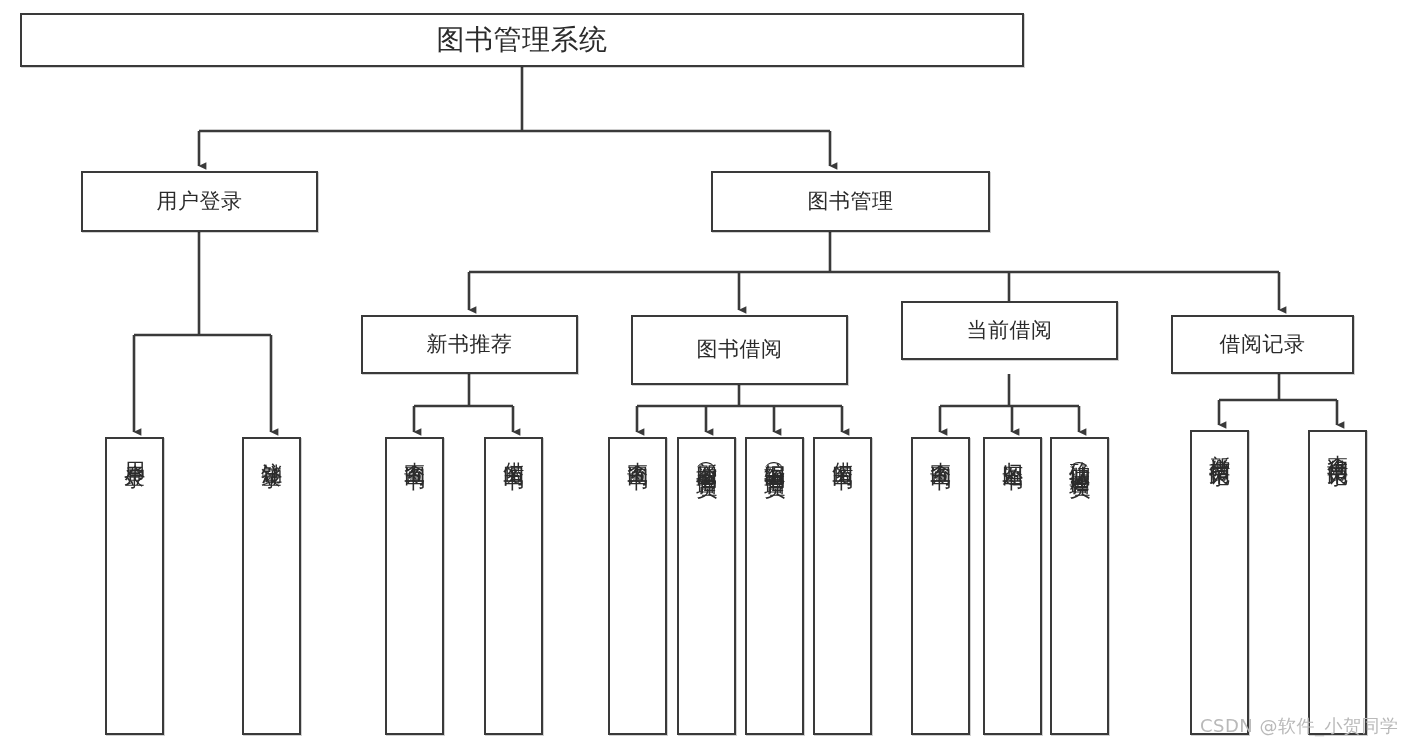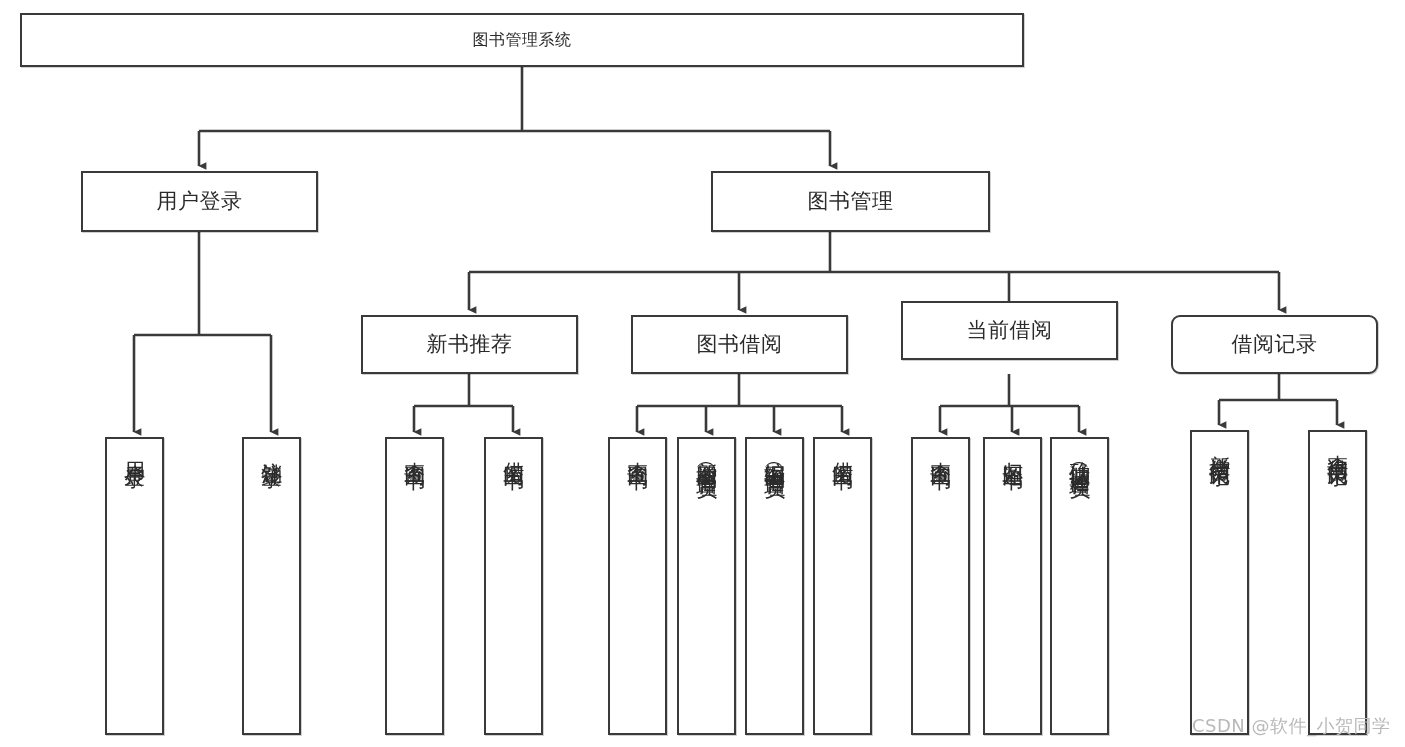--- a/index.html
+++ b/index.html
@@ -36,21 +36,21 @@
     justify-content: center;
     color: #2b2b2b;
     box-shadow: 1px 1px 0 rgba(0,0,0,0.18);
   }
   .node.horiz {
     font-size: 21px;
     letter-spacing: 0.5px;
     line-height: 1.2;
   }
   .node.root {
-    font-size: 16px;
+    font-size: 28px;
   }
   .node.leaf {
     font-size: 21px;
     padding: 6px 0;
     align-items: flex-start;
     justify-content: center;
   }
   .node.leaf .vtext {
     writing-mode: vertical-rl;
     text-orientation: upright;
@@ -59,20 +59,21 @@
     white-space: nowrap;
     display: block;
   }
   .watermark {
     position: absolute;
     font-size: 18px;
     color: #b9b9b9;
     white-space: nowrap;
     letter-spacing: 0.5px;
     font-family: "DejaVu Sans", "Liberation Sans", sans-serif;
+    padding-left: 8px;
   }
 </style>
 </head>
 <body>
 
 <div id="canvas">
 
   <svg id="edges" viewBox="0 0 1405 747" xmlns="http://www.w3.org/2000/svg">
     <defs>
       <marker id="arw" markerWidth="9" markerHeight="9" refX="4.2" refY="7.6" orient="auto" markerUnits="userSpaceOnUse">
@@ -130,27 +131,27 @@
   <div class="node horiz" style="left:81px; top:171px; width:237px; height:61px;">
     <span>用户登录</span>
   </div>
   <div class="node horiz" style="left:711px; top:171px; width:279px; height:61px;">
     <span>图书管理</span>
   </div>
 
   <div class="node horiz" style="left:361px; top:315px; width:217px; height:59px;">
     <span>新书推荐</span>
   </div>
-  <div class="node horiz" style="left:631px; top:315px; width:217px; height:59px;">
+  <div class="node horiz" style="left:631px; top:315px; width:217px; height:70px;">
     <span>图书借阅</span>
   </div>
   <div class="node horiz" style="left:901px; top:301px; width:217px; height:59px;">
     <span>当前借阅</span>
   </div>
-  <div class="node horiz" style="left:1171px; top:315px; width:207px; height:59px;border-radius:9px;">
+  <div class="node horiz" style="left:1171px; top:315px; width:183px; height:59px;">
     <span>借阅记录</span>
   </div>
 
   <div class="node leaf" style="left:105px; top:437px; width:59px; height:298px;">
     <span class="vtext">用户登录</span>
   </div>
   <div class="node leaf" style="left:242px; top:437px; width:59px; height:298px;">
     <span class="vtext">注销登录</span>
   </div>
 

